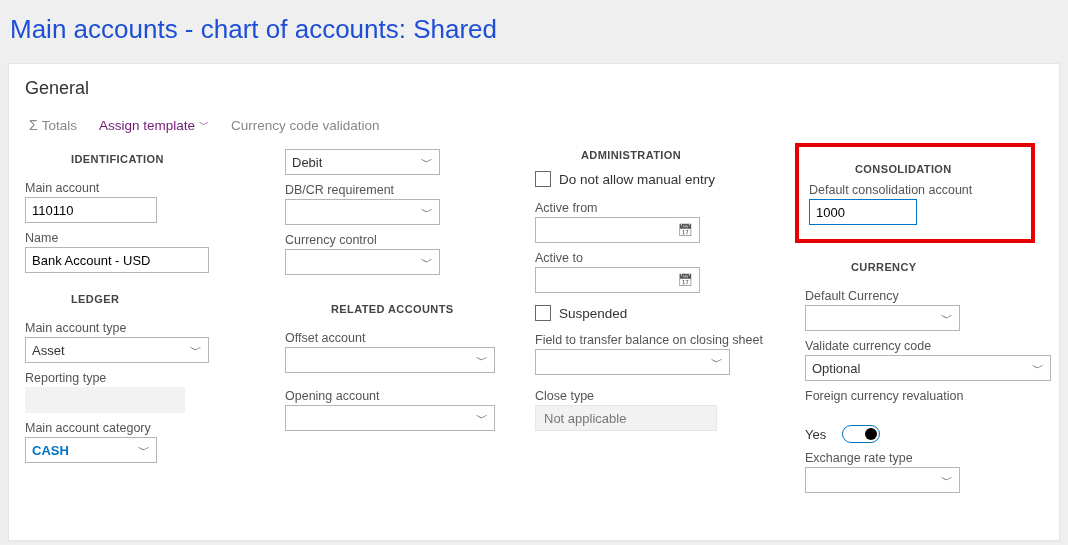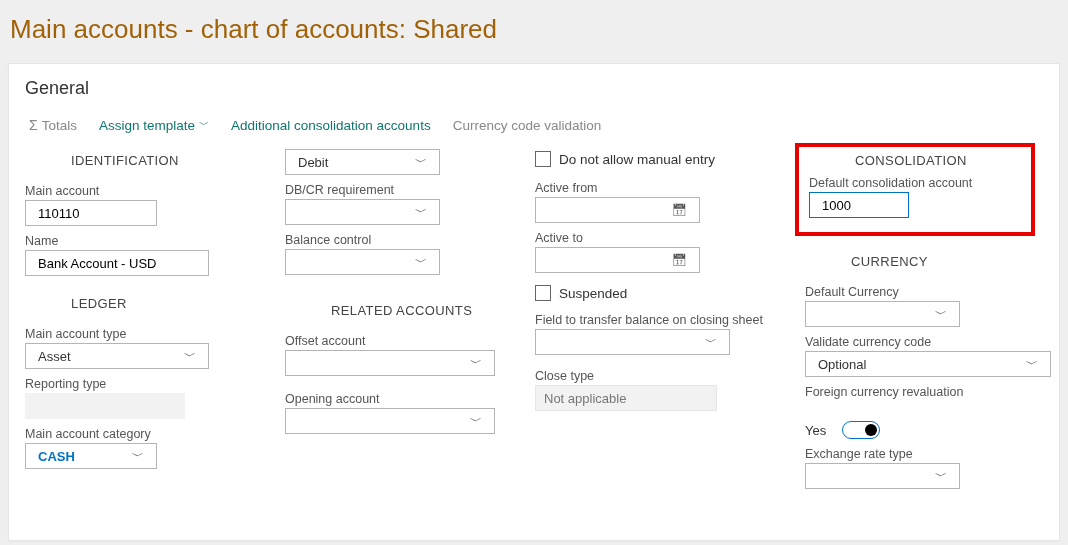--- a/index.html
+++ b/index.html
@@ -1,35 +1,35 @@
 <!DOCTYPE html>
 <html><head>
 <meta charset="utf-8">
 <style>
   * { box-sizing: border-box; margin: 0; padding: 0; font-family: "Segoe UI", Arial, sans-serif; }
   body { background: #efefef; width: 1068px; height: 545px; overflow: hidden; font-size: 13px; color: #333; }
-  .page-title { font-size: 26px; font-weight: 300; color: #a16207; padding: 14px 10px 18px 10px; }
+  .page-title { font-size: 26px; font-weight: 300; color: #1d4ed8; padding: 14px 10px 18px 10px; }
   .panel { background: #fff; margin: 0 8px; border: 1px solid #e5e5e5; box-shadow: 0 1px 2px rgba(0,0,0,0.03); padding: 14px 16px 30px 16px; height: 478px; }
   .panel-heading { font-size: 18px; font-weight: 400; color: #333; margin-bottom: 18px; }
   .toolbar { display: flex; align-items: center; gap: 22px; margin-bottom: 16px; padding-left: 4px; }
   .toolbar-item { font-size: 13.5px; color: #888; display: inline-flex; align-items: center; gap: 4px; cursor: pointer; }
-  .toolbar-item.link { color: #0f766e; }
+  .toolbar-item.link { color: #701a75; }
   .sigma { font-family: "Segoe UI Symbol", sans-serif; font-size: 14px; color: #888; }
   .chev { font-size: 10px; }
   .columns { display: flex; gap: 40px; }
   .col { display: flex; flex-direction: column; }
   .col1 { width: 220px; }
   .col2 { width: 210px; }
   .col3 { width: 230px; }
   .col4 { width: 220px; }
-  .section-label { font-size: 13px; font-weight: 400; letter-spacing: 0.4px; color: #444; text-transform: uppercase; margin-top: 4px; margin-bottom: 8px; padding-left: 46px; }
+  .section-label { font-size: 11px; font-weight: 700; letter-spacing: 0.4px; color: #444; text-transform: uppercase; margin-top: 4px; margin-bottom: 8px; padding-left: 46px; }
   .field-label { font-size: 12.5px; color: #555; margin-bottom: 2px; margin-top: 8px; }
   .text-input, .select-box, .date-input {
     border: 1px solid #b5b5b5; background: #fff; height: 26px; font-size: 13px;
-    display: flex; align-items: center; padding: 0 12px; position: relative;
+    display: flex; align-items: center; padding: 0 6px; position: relative;
   }
   .text-input input { border: none; outline: none; width: 100%; font-size: 13px; background: transparent; }
   .select-box { justify-content: space-between; cursor: pointer; }
   .select-box .sel-value { flex: 1; }
   .select-box .caret, .date-input .cal-icon { color: #555; font-size: 12px; }
   .date-input { justify-content: space-between; }
   .date-input input { border: none; outline: none; width: 100%; font-size: 13px; background: transparent; }
   .cal-icon { font-size: 14px; color: #666; }
   .w-short { width: 132px; }
   .w-med  { width: 165px; }
@@ -37,41 +37,40 @@
   .w-full { width: 100%; }
   .checkbox-row { display: flex; align-items: center; gap: 8px; font-size: 13.5px; margin-top: 2px; }
   .chkbox { width: 16px; height: 16px; border: 1px solid #666; background: #fff; display: inline-block; }
   .readonly-box { background: #f2f2f2; border: 1px solid #e6e6e6; height: 26px; display:flex; align-items:center; padding:0 8px; color:#777; font-size:13px; width:182px; }
   .grey-fill { background:#f2f2f2; border:1px solid #f2f2f2; height:26px; width:160px; }
   .toggle-row { display:flex; align-items:center; gap:16px; margin-top:20px; }
   .toggle { position: relative; width: 38px; height: 18px; border: 1px solid #0073c6; border-radius: 10px; background:#fff; }
   .toggle .knob { position:absolute; right:2px; top:2px; width:12px; height:12px; border-radius:50%; background:#000; }
   .link-value { color:#0073c6;font-weight:bold; }
   .highlight-box { border: 4px solid #e60000; padding: 6px 10px 14px 10px; margin-top:-6px; margin-left:-10px; margin-right:-10px; }
-  .highlight-box .section-label { margin-top: 0; }
+  .highlight-box .section-label { margin-top: 10px; }
   .highlight-box .text-input { border-color:#0073c6; }
 </style>
 </head>
 <body>
 
 <div class="page-title">Main accounts - chart of accounts: Shared</div>
 
 <div class="panel">
   <div class="panel-heading">General</div>
 
   <div class="toolbar">
     <span class="toolbar-item">
       <span class="sigma">Σ</span>
       <span>Totals</span>
     </span>
     <span class="toolbar-item link">
       <span>Assign template</span>
       <span class="chev">﹀</span>
     </span>
-    <span class="toolbar-item link">Additional consolidation accounts</span>
     <span class="toolbar-item">Currency code validation</span>
   </div>
 
   <div class="columns">
 
     <div class="col col1">
       <div class="section-label">IDENTIFICATION</div>
 
       <div class="field-label">Main account</div>
       <div class="text-input w-short">
@@ -106,21 +105,21 @@
         <span class="sel-value">Debit</span>
         <span class="caret">﹀</span>
       </div>
 
       <div class="field-label">DB/CR requirement</div>
       <div class="select-box" style="width:155px">
         <span class="sel-value"></span>
         <span class="caret">﹀</span>
       </div>
 
-      <div class="field-label">Balance control</div>
+      <div class="field-label">Currency control</div>
       <div class="select-box" style="width:155px">
         <span class="sel-value"></span>
         <span class="caret">﹀</span>
       </div>
 
       <div class="section-label" style="margin-top:28px">RELATED ACCOUNTS</div>
 
       <div class="field-label">Offset account</div>
       <div class="select-box w-full">
         <span class="sel-value"></span>
@@ -128,20 +127,21 @@
       </div>
 
       <div class="field-label" style="margin-top:16px">Opening account</div>
       <div class="select-box w-full">
         <span class="sel-value"></span>
         <span class="caret">﹀</span>
       </div>
     </div>
 
     <div class="col col3">
+      <div class="section-label" style="margin-top:0">ADMINISTRATION</div>
 
       <div class="checkbox-row">
         <span class="chkbox"></span>
         <span>Do not allow manual entry</span>
       </div>
 
       <div class="field-label" style="margin-top:14px">Active from</div>
       <div class="date-input w-med">
         <input type="text" style="">
         <span class="cal-icon">📅︎</span>
@@ -166,21 +166,21 @@
 
       <div class="field-label" style="margin-top:14px">Close type</div>
       <div class="readonly-box">Not applicable</div>
     </div>
 
     <div class="col col4">
 
       <div class="highlight-box">
         <div class="section-label">CONSOLIDATION</div>
         <div class="field-label">Default consolidation account</div>
-        <div class="text-input" style="width:100px">
+        <div class="text-input" style="width:108px">
           <input type="text" value="1000" style="">
         </div>
       </div>
 
       <div class="section-label" style="margin-top:18px">CURRENCY</div>
 
       <div class="field-label">Default Currency</div>
       <div class="select-box" style="width:155px">
         <span class="sel-value"></span>
         <span class="caret">﹀</span>

